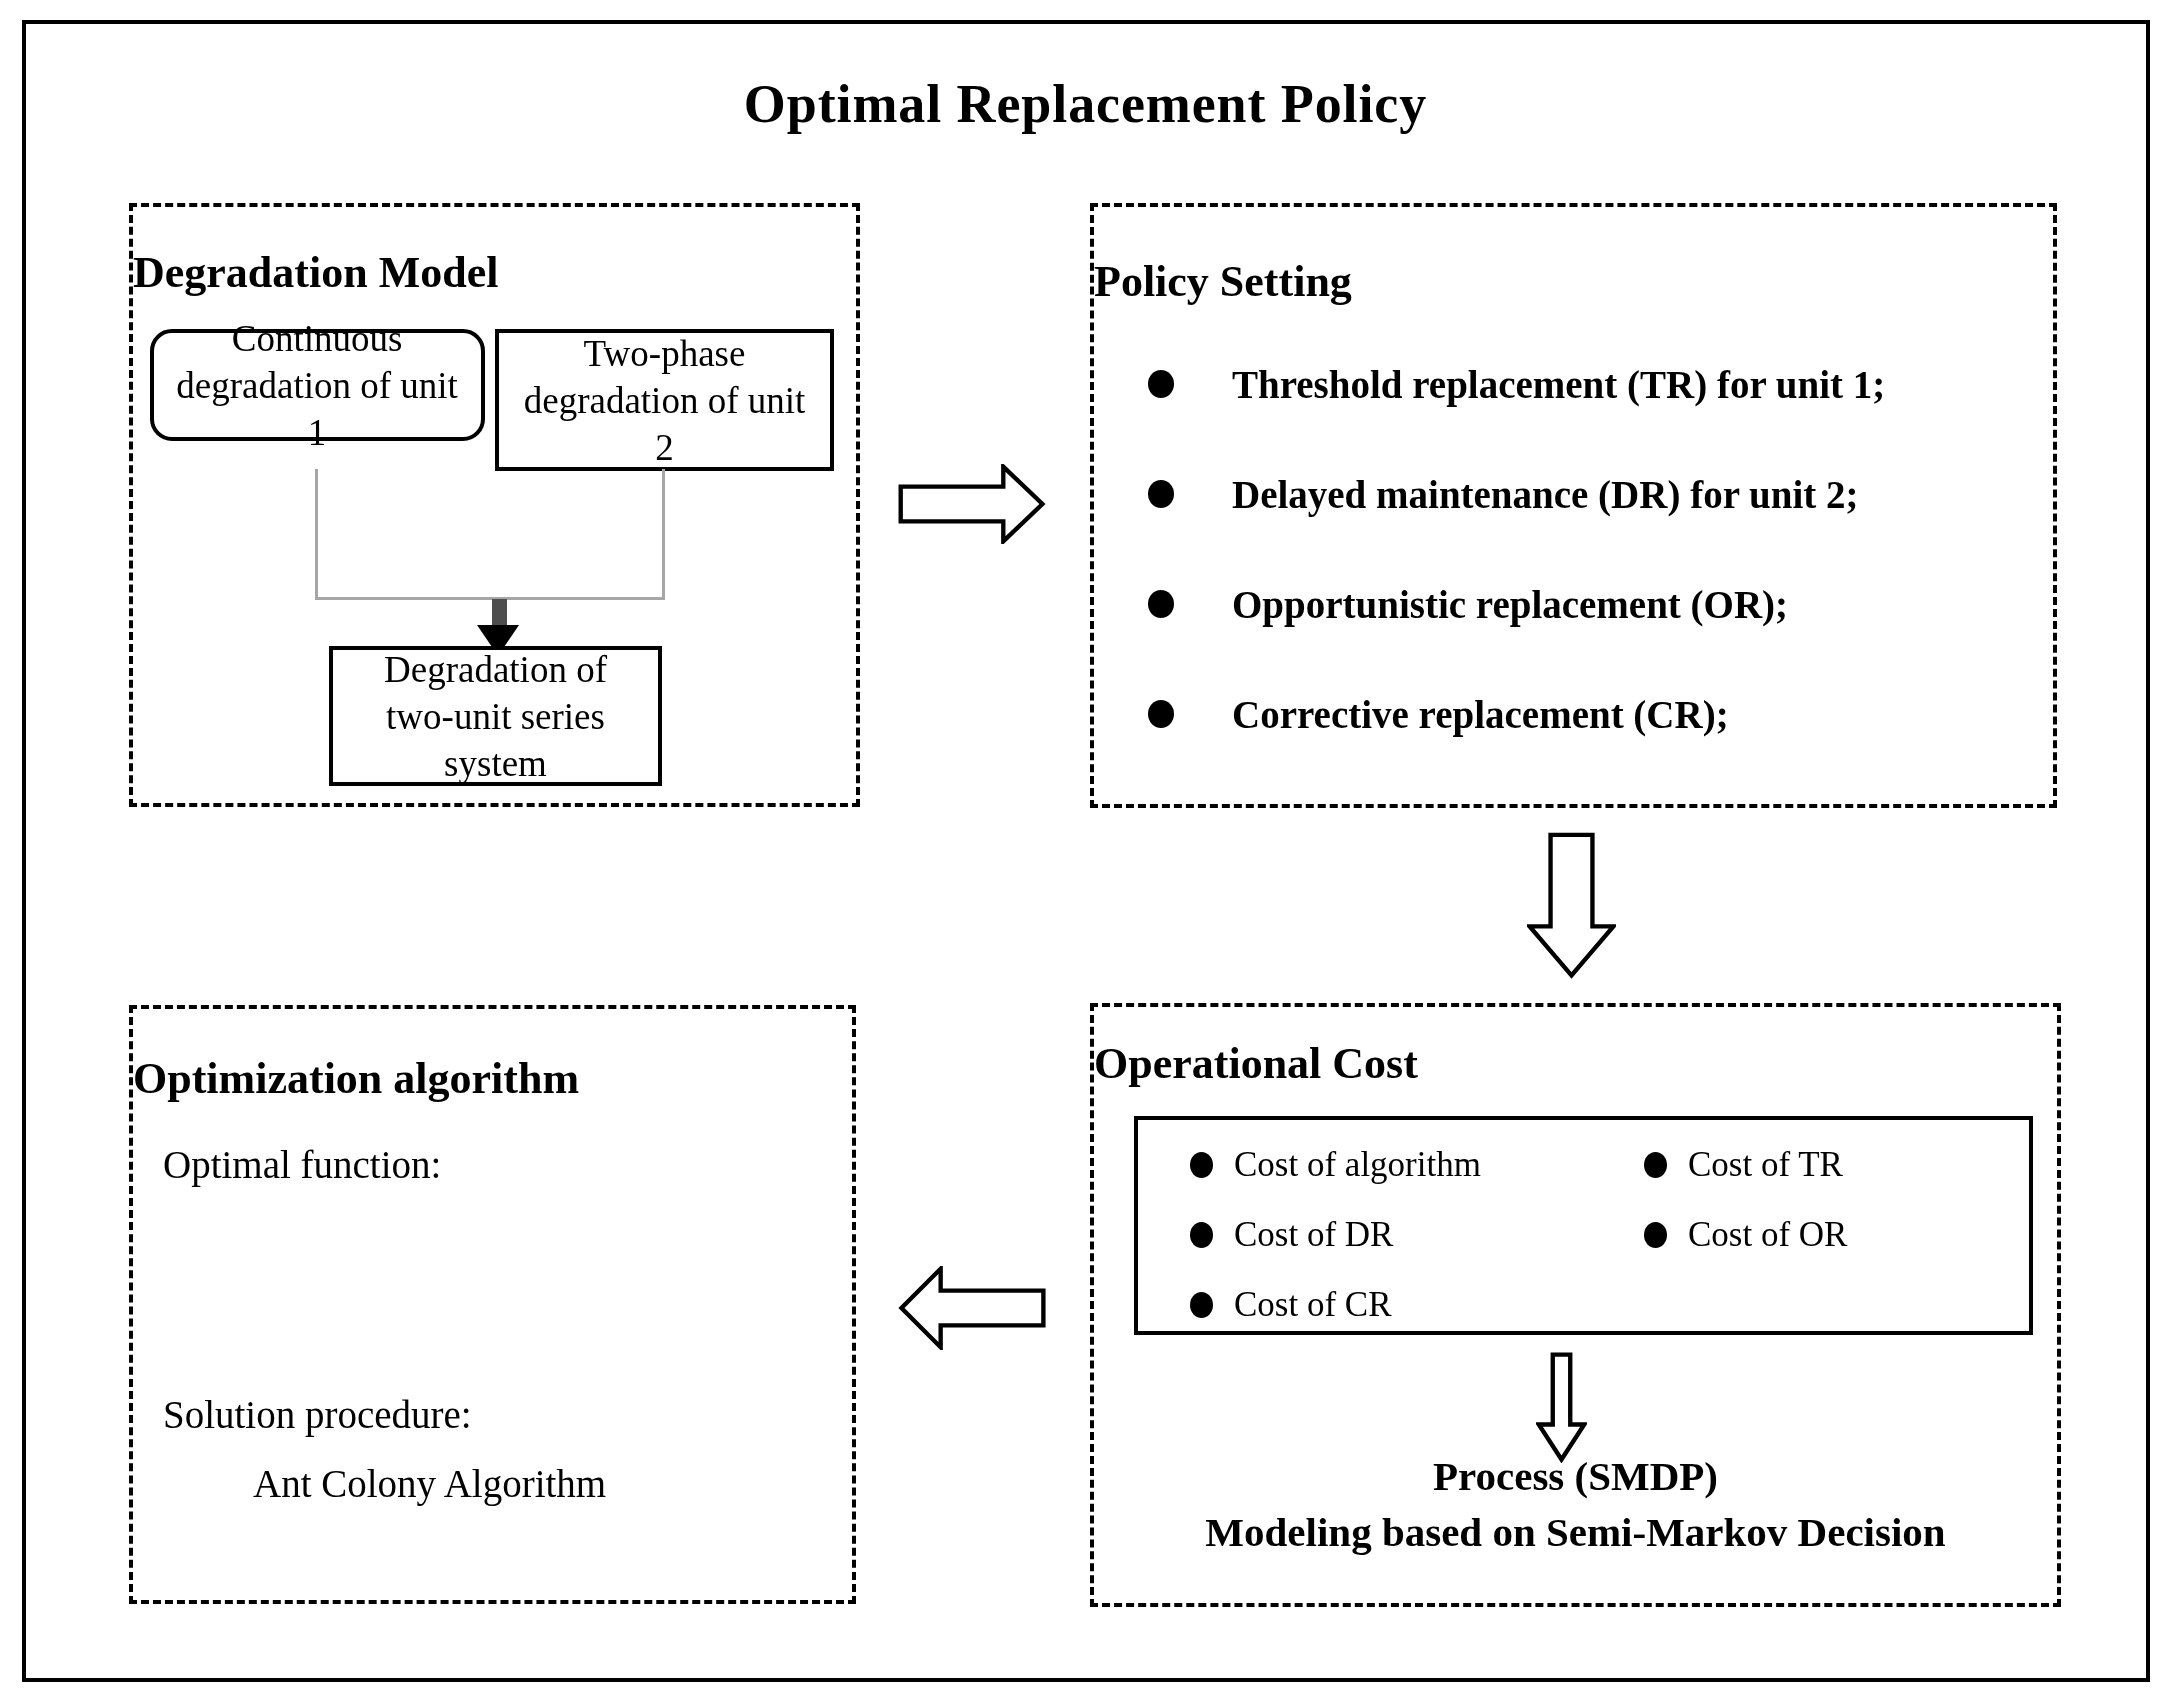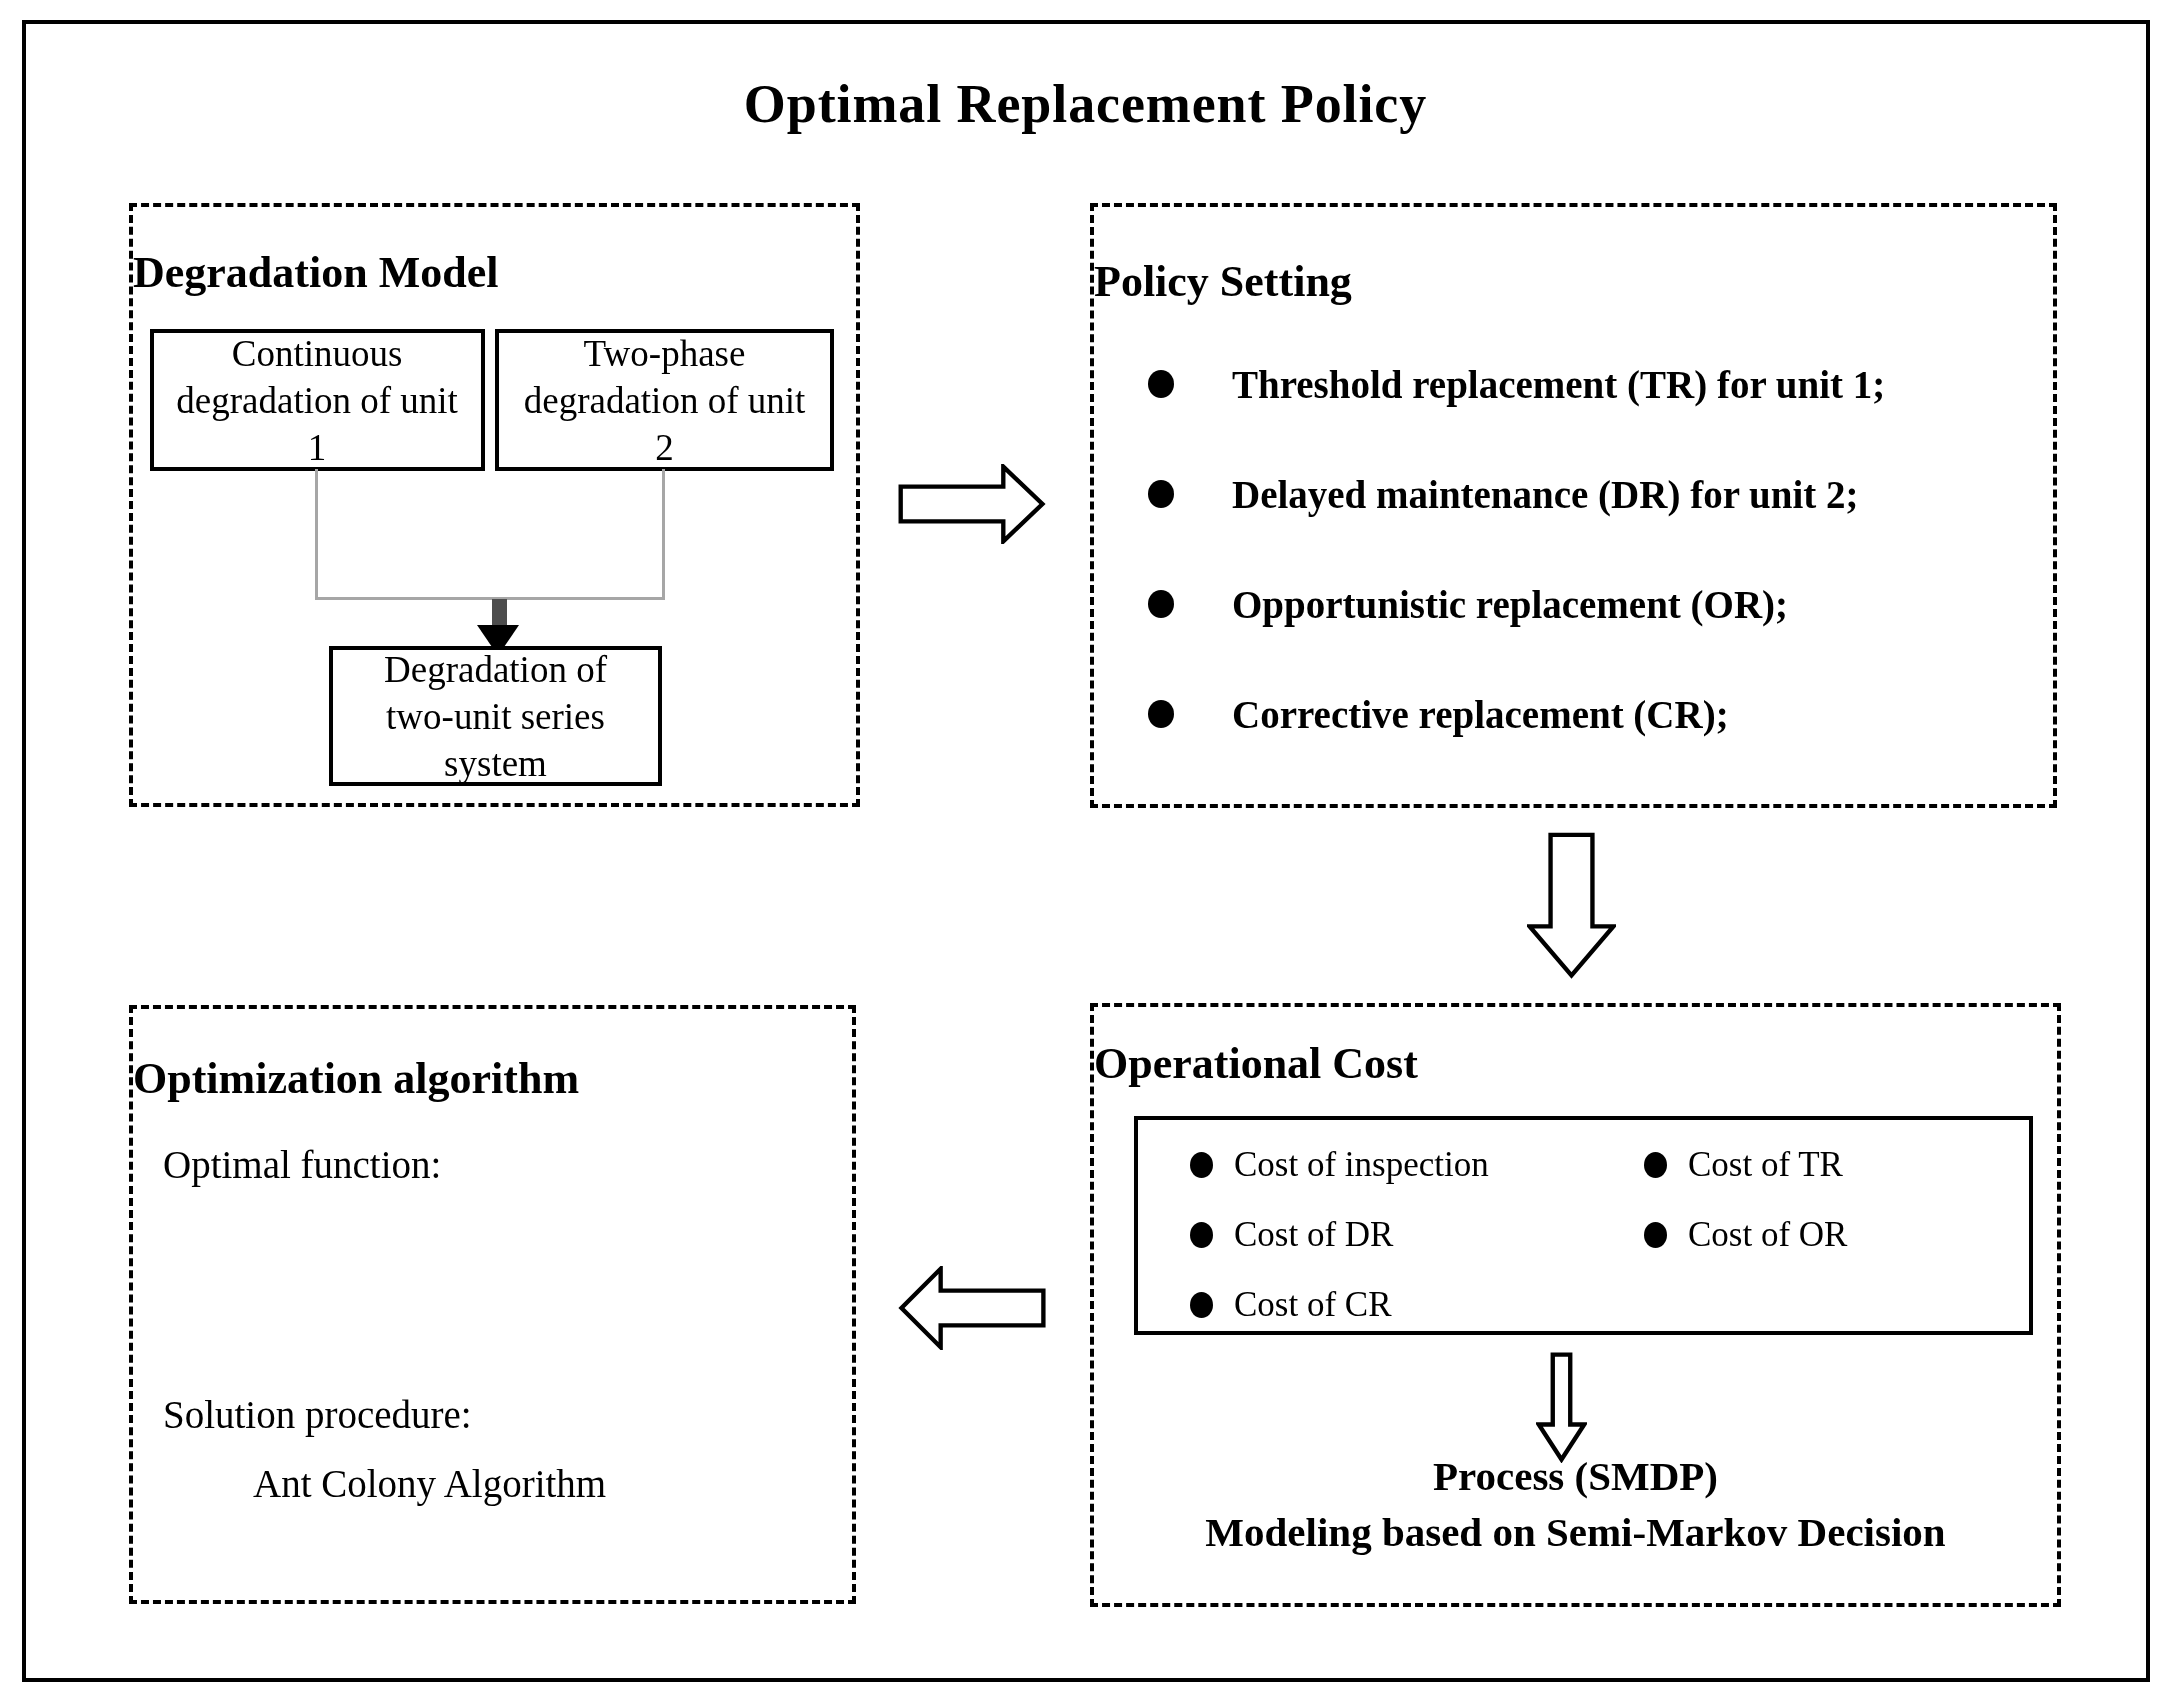--- a/index.html
+++ b/index.html
@@ -8,21 +8,21 @@
     font-family:"Liberation Serif","DejaVu Serif",serif;color:#000;overflow:hidden;
   }
   .abs{position:absolute;padding-left:12px;}
   #frame{left:22px;top:20px;width:2108px;height:1654px;border:4.4px solid #000;}
   #main-title{left:0;right:0;top:73px;text-align:center;font-size:54px;font-weight:bold;letter-spacing:0.9px;}
   .dashed-panel{border:4.4px dashed #000;box-sizing:border-box;background:#fff;}
   .panel-title{position:absolute;left:0;right:0;text-align:left;font-size:44px;font-weight:bold;}
   
   #deg-box{left:129px;top:203px;width:731px;height:604px;}
   .solid-box{position:absolute;border:4.4px solid #000;box-sizing:border-box;display:flex;align-items:center;justify-content:center;text-align:center;font-size:37px;line-height:47px;background:#fff;}
-  #unit1-box{left:16.6px;top:122px;width:335px;height:142px;}
+  #unit1-box{left:16.6px;top:122px;width:335px;height:112px;border-radius:22px;}
   #unit2-box{left:362px;top:122px;width:339px;height:142px;}
   #sys-box{left:196px;top:439px;width:333px;height:140px;}
   .conn{position:absolute;background:#a6a6a6;}
   #conn-v1{left:182px;top:262px;width:2.6px;height:130px;}
   #conn-v2{left:529px;top:262px;width:2.6px;height:130px;}
   #conn-h{left:182px;top:390px;width:350px;height:2.6px;}
   #conn-stem{left:359px;top:392px;width:2.6px;height:28px;background:#4d4d4d;}
   #conn-arrowhead{left:344px;top:418px;width:0;height:0;border-left:15.7px solid transparent;border-right:15.7px solid transparent;border-top:22px solid #000;}
   
   #policy-box{left:1090px;top:203px;width:967px;height:605px;}
@@ -114,21 +114,21 @@
     <div id="solution-label" class="opt-line">Solution procedure:</div>
     <div id="solution-value" class="opt-line">Ant Colony Algorithm</div>
   </div>
 
   <div id="cost-box" class="abs dashed-panel">
     <div class="panel-title" style="top:31px;">Operational Cost</div>
     <div id="cost-inner" class="abs solid-box" style="display:block;">
       <div id="cost-col-left" class="c-col">
         <div class="c-item">
           <span class="dot"></span>
-          <span>Cost of inspection</span>
+          <span>Cost of algorithm</span>
         </div>
         <div class="c-item">
           <span class="dot"></span>
           <span>Cost of DR</span>
         </div>
         <div class="c-item">
           <span class="dot"></span>
           <span>Cost of CR</span>
         </div>
       </div>

